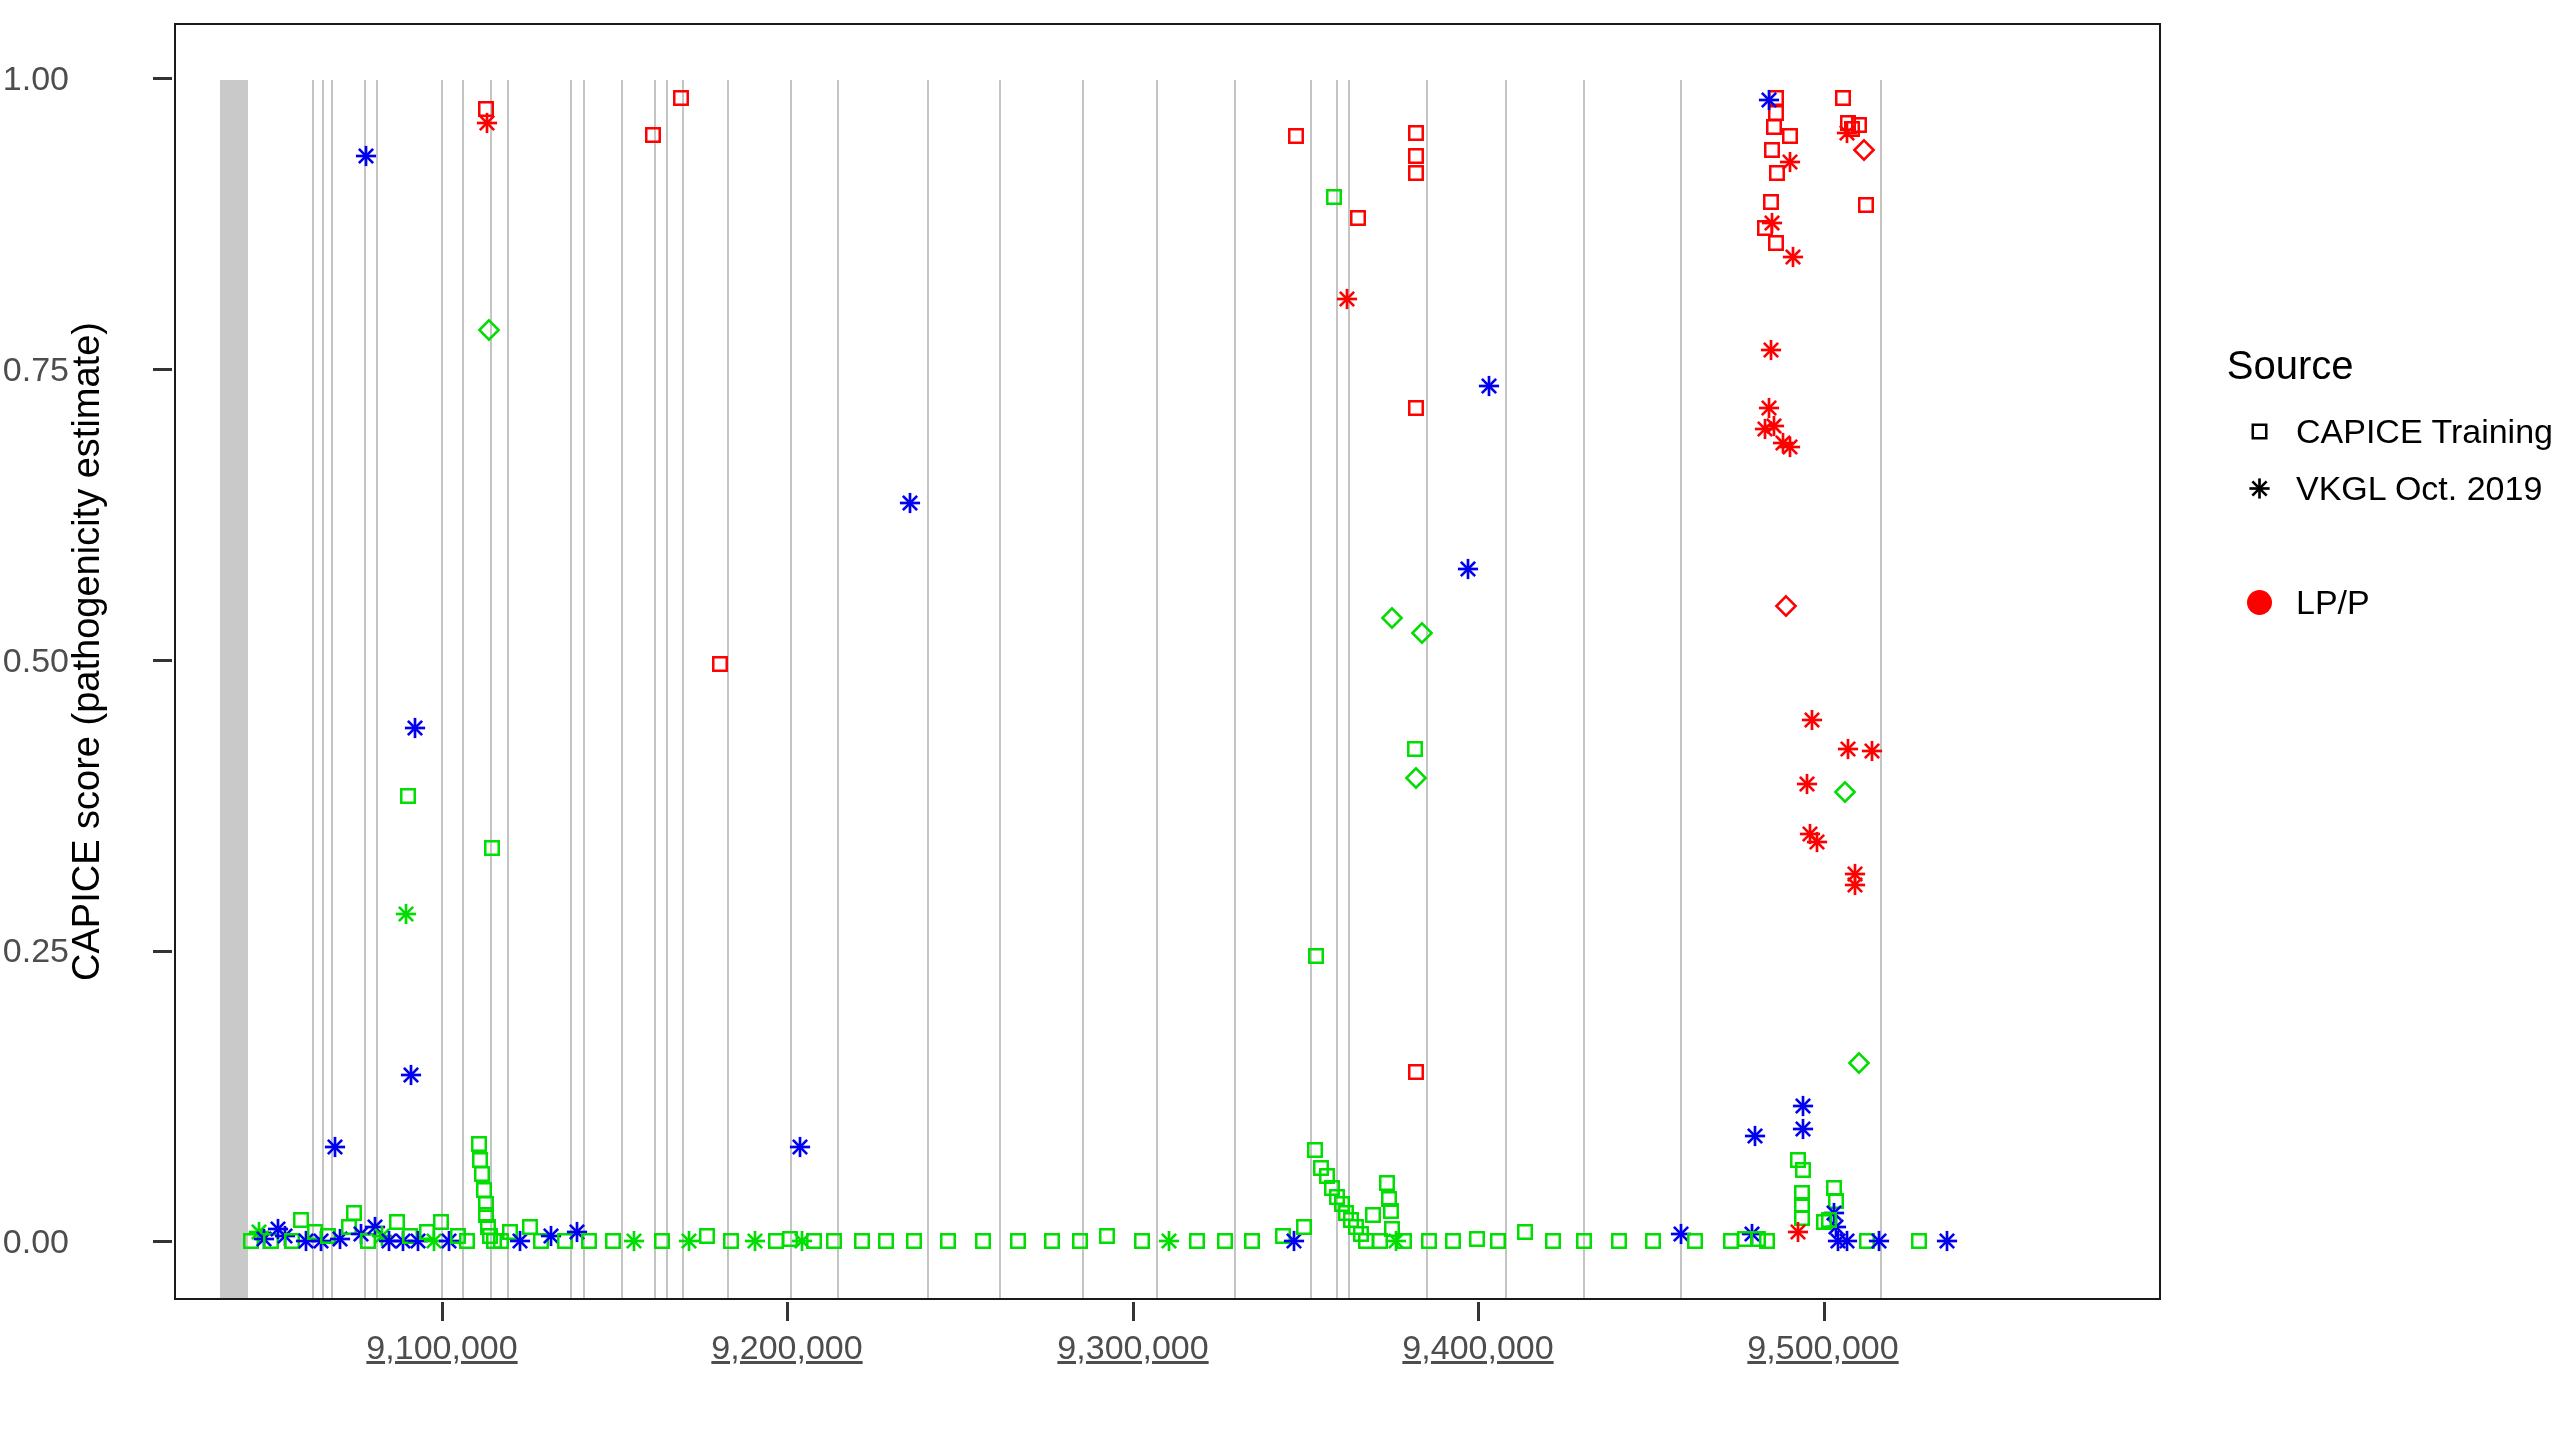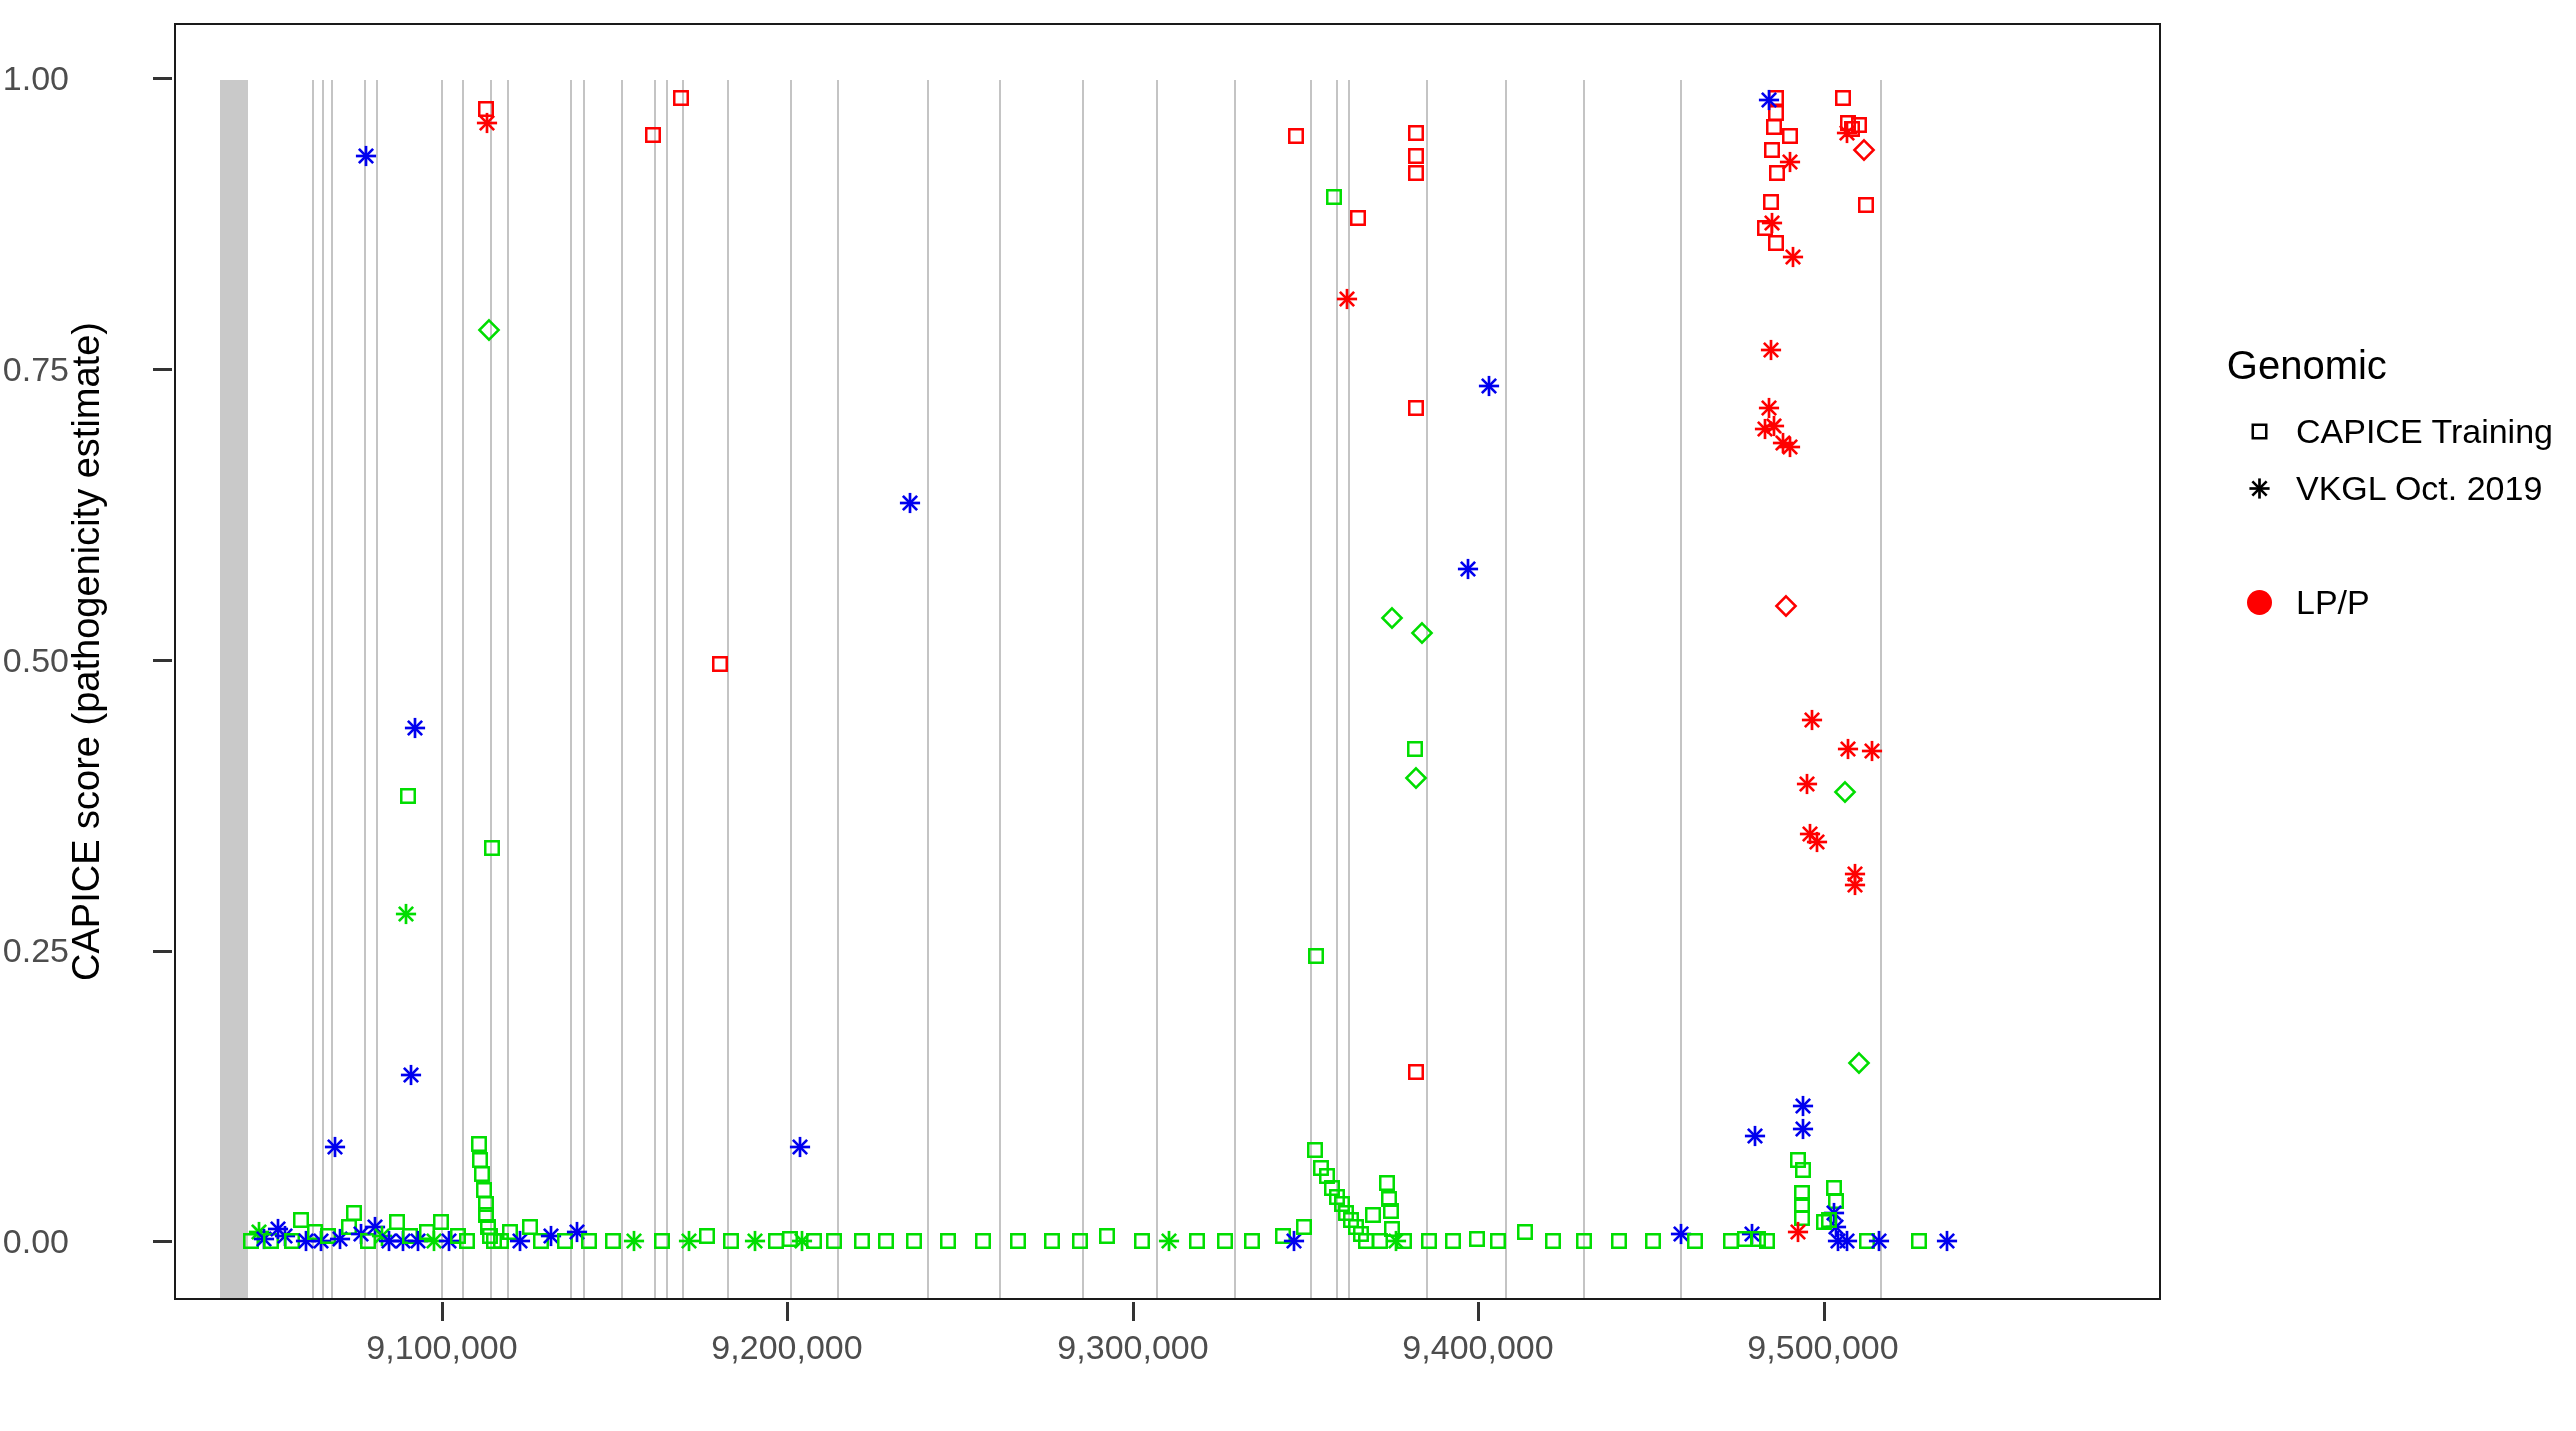--- a/index.html
+++ b/index.html
@@ -10,21 +10,21 @@
   #ylab{
     position:absolute; left:-534px; top:630px; width:1240px;
     transform:rotate(-90deg); transform-origin:center center;
     text-align:center; font-size:38px; color:#000; white-space:nowrap;
   }
   .ytick-label{position:absolute; right:2507px; text-align:right; font-size:34px; color:#4d4d4d; transform:translateY(-50%); white-space:nowrap;}
   .ytick-mark{position:absolute; left:153px; width:19px; height:2.9px; background:#333;}
 
   
   #xlab{position:absolute; left:174px; top:1364px; width:1987px; text-align:center; font-size:38px; color:#000; white-space:nowrap;}
-  .xtick-label{position:absolute; top:1328px; font-size:34px; color:#4d4d4d; transform:translateX(-50%); white-space:nowrap;}
+  .xtick-label{position:absolute; top:1328px; font-size:34px; color:#4d4d4d; transform:translateX(-50%); white-space:nowrap;text-decoration:underline;}
   .xtick-mark{position:absolute; top:1302px; width:2.9px; height:19px; background:#333;}
 
   
   #panel{position:absolute; left:174px; top:23px; width:1987px; height:1277px; border:2.9px solid #1a1a1a; background:#fff; box-sizing:border-box; overflow:hidden;}
   #panel-inner{position:absolute; left:0; top:0; right:0; bottom:0;}
   .exon{position:absolute; top:55px; bottom:0; background:#c9c9c9;}
   .exon.thin{background:#c4c4c4;}
   .pt{position:absolute; transform:translate(-50%,-50%); pointer-events:none;}
 
   
@@ -1439,21 +1439,21 @@
       <div class="xtick-mark" style="left: 786px;"></div>
       <div class="xtick-label" style="left: 1133px;">9,300,000</div>
       <div class="xtick-mark" style="left: 1132px;"></div>
       <div class="xtick-label" style="left: 1478px;">9,400,000</div>
       <div class="xtick-mark" style="left: 1477px;"></div>
       <div class="xtick-label" style="left: 1823px;">9,500,000</div>
       <div class="xtick-mark" style="left: 1823px;"></div>
     </div>
 
   <div id="legend">
-    <div class="leg-title">Genomic</div>
+    <div class="leg-title">Source</div>
     <div id="leg-source">
         <div class="leg-row">
           <div class="leg-key">
             <svg width="25" height="25" viewBox="0 0 26 26">
               <rect x="6" y="6" width="14" height="14" fill="none" stroke="#000000" stroke-width="2.6"></rect>
             </svg>
           </div>
           <div class="leg-txt">CAPICE Training</div>
         </div>
         <div class="leg-row">

